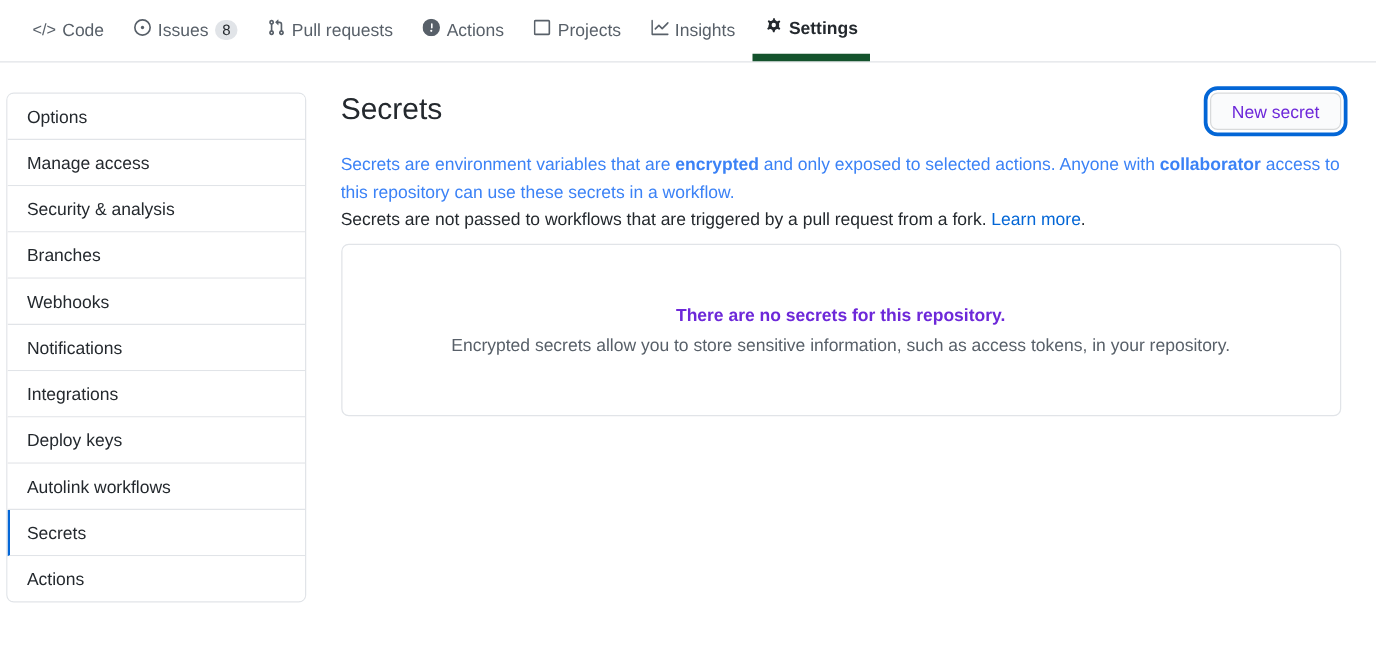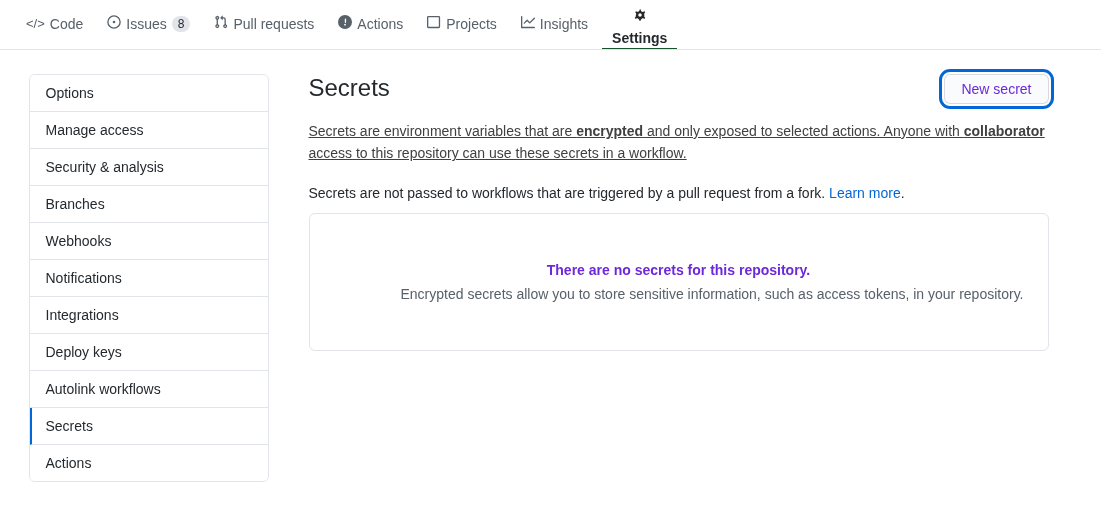--- a/index.html
+++ b/index.html
@@ -22,39 +22,38 @@
       padding: 8px 10px;
       font-size: 14px;
       color: #586069;
       cursor: pointer;
       border-bottom: 2px solid transparent;
       height: 100%;
       white-space: nowrap;
     }
     .nav-item.active {
       color: #24292e;
-      border-bottom: 1px solid #14532d;
+      border-bottom: 6px solid #14532d;
       font-weight: 600;
-      flex-direction: column;
     }
     .nav-badge {
       background: #e1e4e8;
       border-radius: 10px;
       padding: 1px 6px;
       font-size: 12px;
       color: #24292e;
     }
 
     
     .page-layout {
       display: flex;
       max-width: 1100px;
       margin: 0 auto;
-      padding: 24px 28px;
-      gap: 16px;
+      padding: 24px 4px;
+      gap: 4px;
     }
 
     
     .sidebar {
       width: 240px;
       flex-shrink: 0;
       border: 1px solid #e1e4e8;
       border-radius: 6px;
       overflow: hidden;
       height: fit-content;
@@ -103,23 +102,22 @@
       border: 1px solid rgba(27,31,35,0.15);
       border-radius: 6px;
       cursor: pointer;
       outline: 3px solid #0366d6;
       outline-offset: 2px;
     }
 
     .description {
       font-size: 14px;
       line-height: 1.6;
-      color: #404040;
-      margin-bottom: 20px;
-      text-decoration: underline;
+      color: #3b82f6;
+      margin-bottom: 2px;
     }
     .description strong { font-weight: 600; }
 
     .fork-note {
       font-size: 14px;
       color: #24292e;
       margin-bottom: 12px;
     }
     .fork-note a { color: #0366d6; text-decoration: none; }
 
@@ -132,21 +130,20 @@
     }
     .empty-box-title {
       font-size: 14px;
       font-weight: 600;
       color: #6d28d9;
       margin-bottom: 8px;
     }
     .empty-box-desc {
       font-size: 14px;
       color: #586069;
-      text-align: right;
     }
   </style>
 </head>
 <body>
 
 <nav class="top-nav">
 
   <div class="nav-item">
     <span style="font-size:13px;">&lt;/&gt;</span>
     <span>Code</span>

